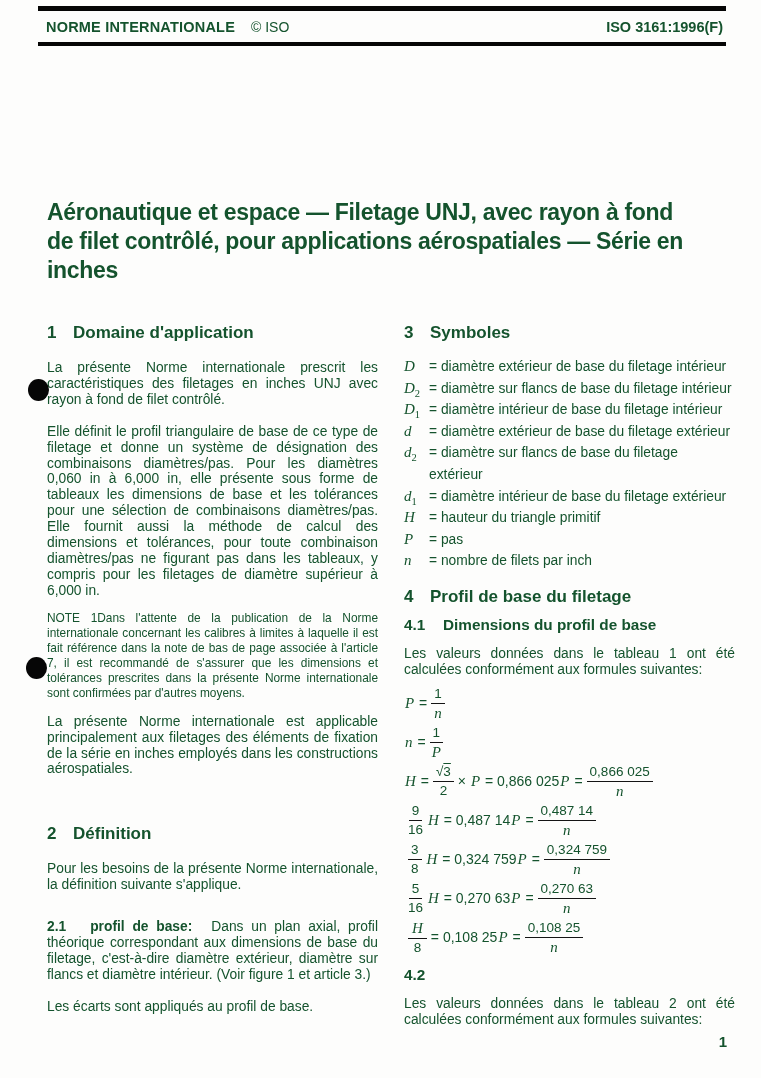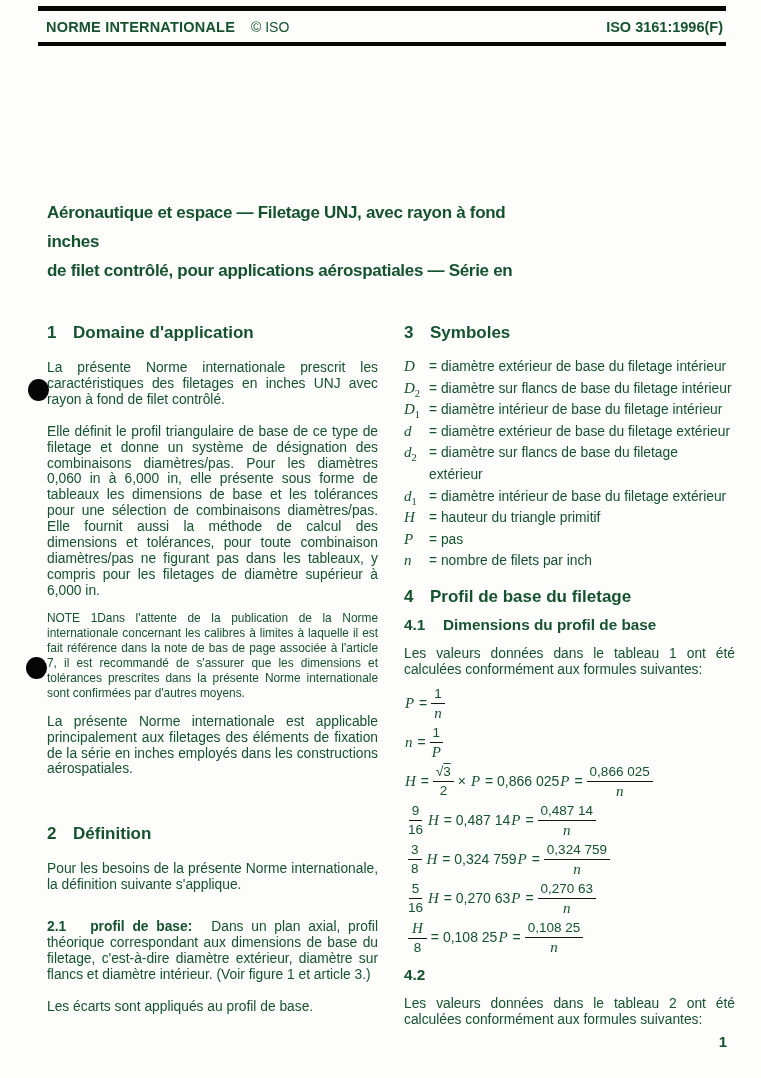--- a/index.html
+++ b/index.html
@@ -18,21 +18,21 @@
   .rule-bottom { height:4px; }
   .hdr-row {
     display:flex; justify-content:space-between; align-items:baseline;
     padding:8px 3px 7px 8px;
   }
   .hdr-left { display:flex; align-items:baseline; gap:16px; }
   .hdr-title { font-weight:bold; font-size:14.5px; letter-spacing:.2px; }
   .hdr-copy  { font-size:14px; }
   .hdr-ref   { font-weight:bold; font-size:14.5px; }
   
-  .doc-title { margin:152px 0 0 47px; font-weight:bold; font-size:17px; line-height:29px; letter-spacing:-0.3px; }
+  .doc-title { margin:152px 0 0 47px; font-weight:bold; font-size:23px; line-height:29px; letter-spacing:-0.3px; }
   .tl { display:block; white-space:nowrap; }
   
   .columns { display:flex; gap:26px; margin:38px 0 0 47px; width:688px; }
   .col-left  { width:331px; flex:0 0 331px; }
   .col-right { width:331px; flex:0 0 331px; }
   
   .sec-h { font-size:17px; font-weight:bold; margin:0 0 17px; line-height:20px; display:flex; }
   .sec-num { flex:0 0 26px; }
   .sub-h { font-size:15.3px; font-weight:bold; margin:0 0 9px; line-height:18px; display:flex; }
   .sub-num { flex:0 0 39px; }
@@ -91,22 +91,22 @@
         <span class="hdr-title">NORME INTERNATIONALE</span>
         <span class="hdr-copy">© ISO</span>
       </div>
       <span class="hdr-ref">ISO 3161:1996(F)</span>
     </div>
     <div class="rule rule-bottom"></div>
   </header>
 
   <h1 class="doc-title">
     <span class="tl">Aéronautique et espace — Filetage UNJ, avec rayon à fond</span>
+    <span class="tl">de filet contrôlé, pour applications aérospatiales — Série en</span>
     <span class="tl">inches</span>
-    <span class="tl">de filet contrôlé, pour applications aérospatiales — Série en</span>
   </h1>
 
   <div class="columns">
 
     <div class="col col-left">
       <h2 class="sec-h">
         <span class="sec-num">1</span>
         <span>Domaine d'application</span>
       </h2>
       <p class="body">La présente Norme internationale prescrit les caractéristiques des filetages en inches UNJ avec rayon à fond de filet contrôlé.</p>

